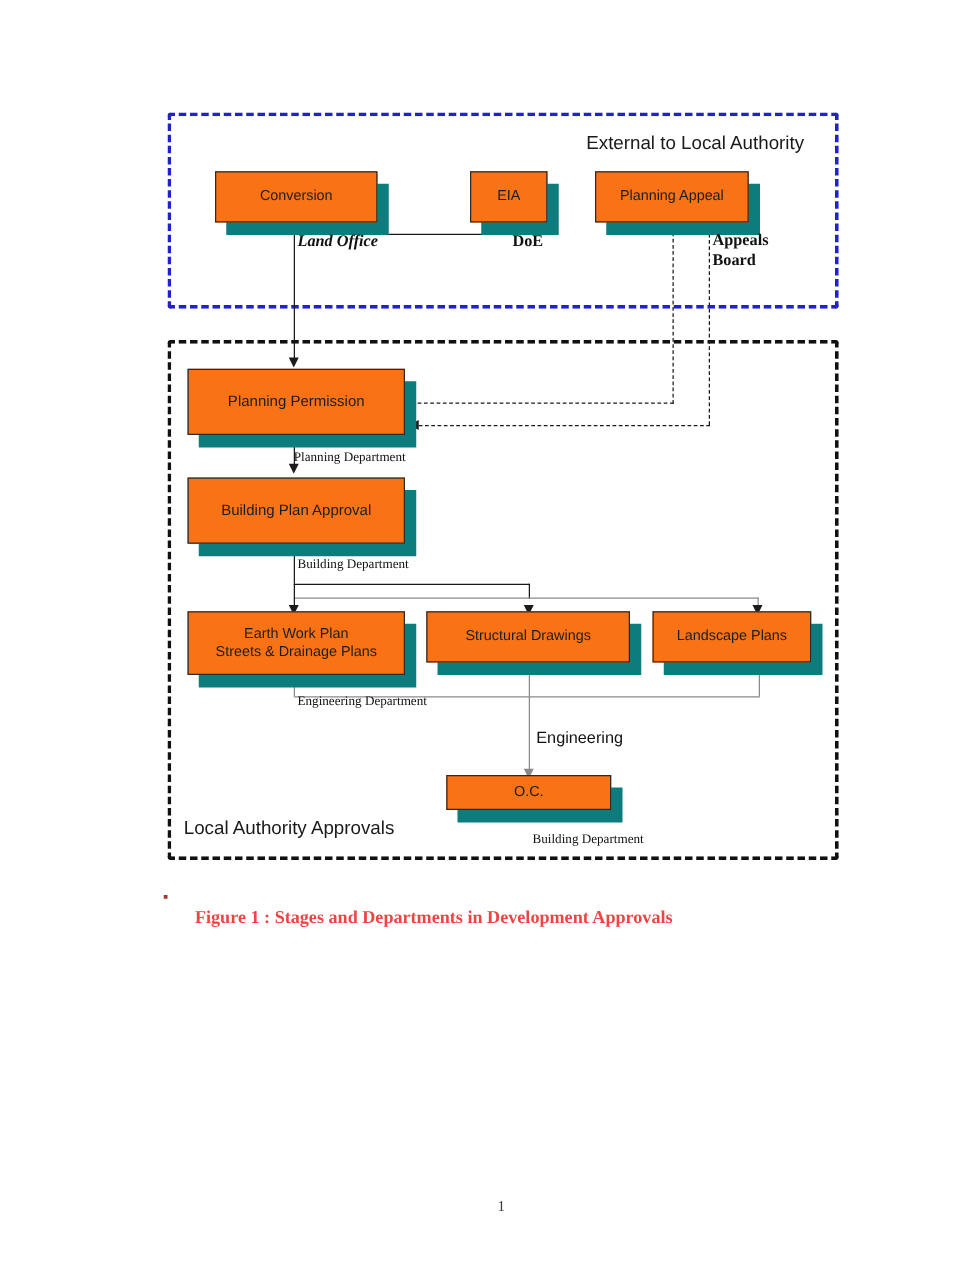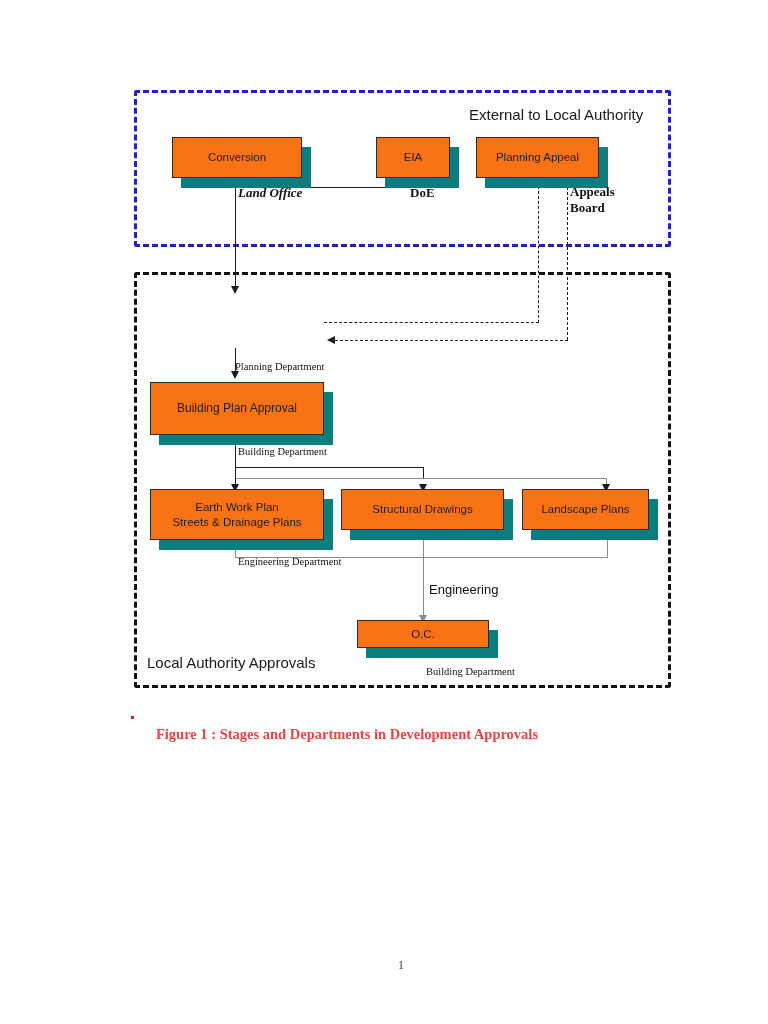--- a/index.html
+++ b/index.html
@@ -118,39 +118,45 @@
   <div class="ln v gray" style="left:406px;top:557px;height:65px;"></div>
   <div class="arw down gray" style="left:402px;top:615px;"></div>
 
   <div class="node" style="left:155px;top:137px;width:130px;height:41px;">
     <div class="shadow"></div>
     <div class="face">
       <span>Conversion</span>
     </div>
   </div>
 
-  <div class="node" style="left:359px;top:137px;width:74px;height:41px;">
+  <div class="node" style="left:359px;top:137px;width:62px;height:41px;">
     <div class="shadow"></div>
     <div class="face">
       <span>EIA</span>
     </div>
   </div>
 
   <div class="node" style="left:459px;top:137px;width:123px;height:41px;">
     <div class="shadow"></div>
     <div class="face">
       <span>Planning Appeal</span>
     </div>
   </div>
 
   <div class="tag serif-b" style="left:221px;top:185px;font-style:italic;">Land Office</div>
   <div class="tag serif-b" style="left:393px;top:185px;">DoE</div>
   <div class="tag serif-b" style="left:553px;top:184px;">Appeals</div>
   <div class="tag serif-b" style="left:553px;top:200px;">Board</div>
 
+  <div class="node" style="left:133px;top:295px;width:174px;height:53px;">
+    <div class="shadow"></div>
+    <div class="face">
+      <span class="big">Planning Permission</span>
+    </div>
+  </div>
   <div class="tag serif-s" style="left:218px;top:361px;">Planning Department</div>
 
   <div class="node" style="left:133px;top:382px;width:174px;height:53px;">
     <div class="shadow"></div>
     <div class="face">
       <span class="big">Building Plan Approval</span>
     </div>
   </div>
   <div class="tag serif-s" style="left:221px;top:446px;">Building Department</div>
 

